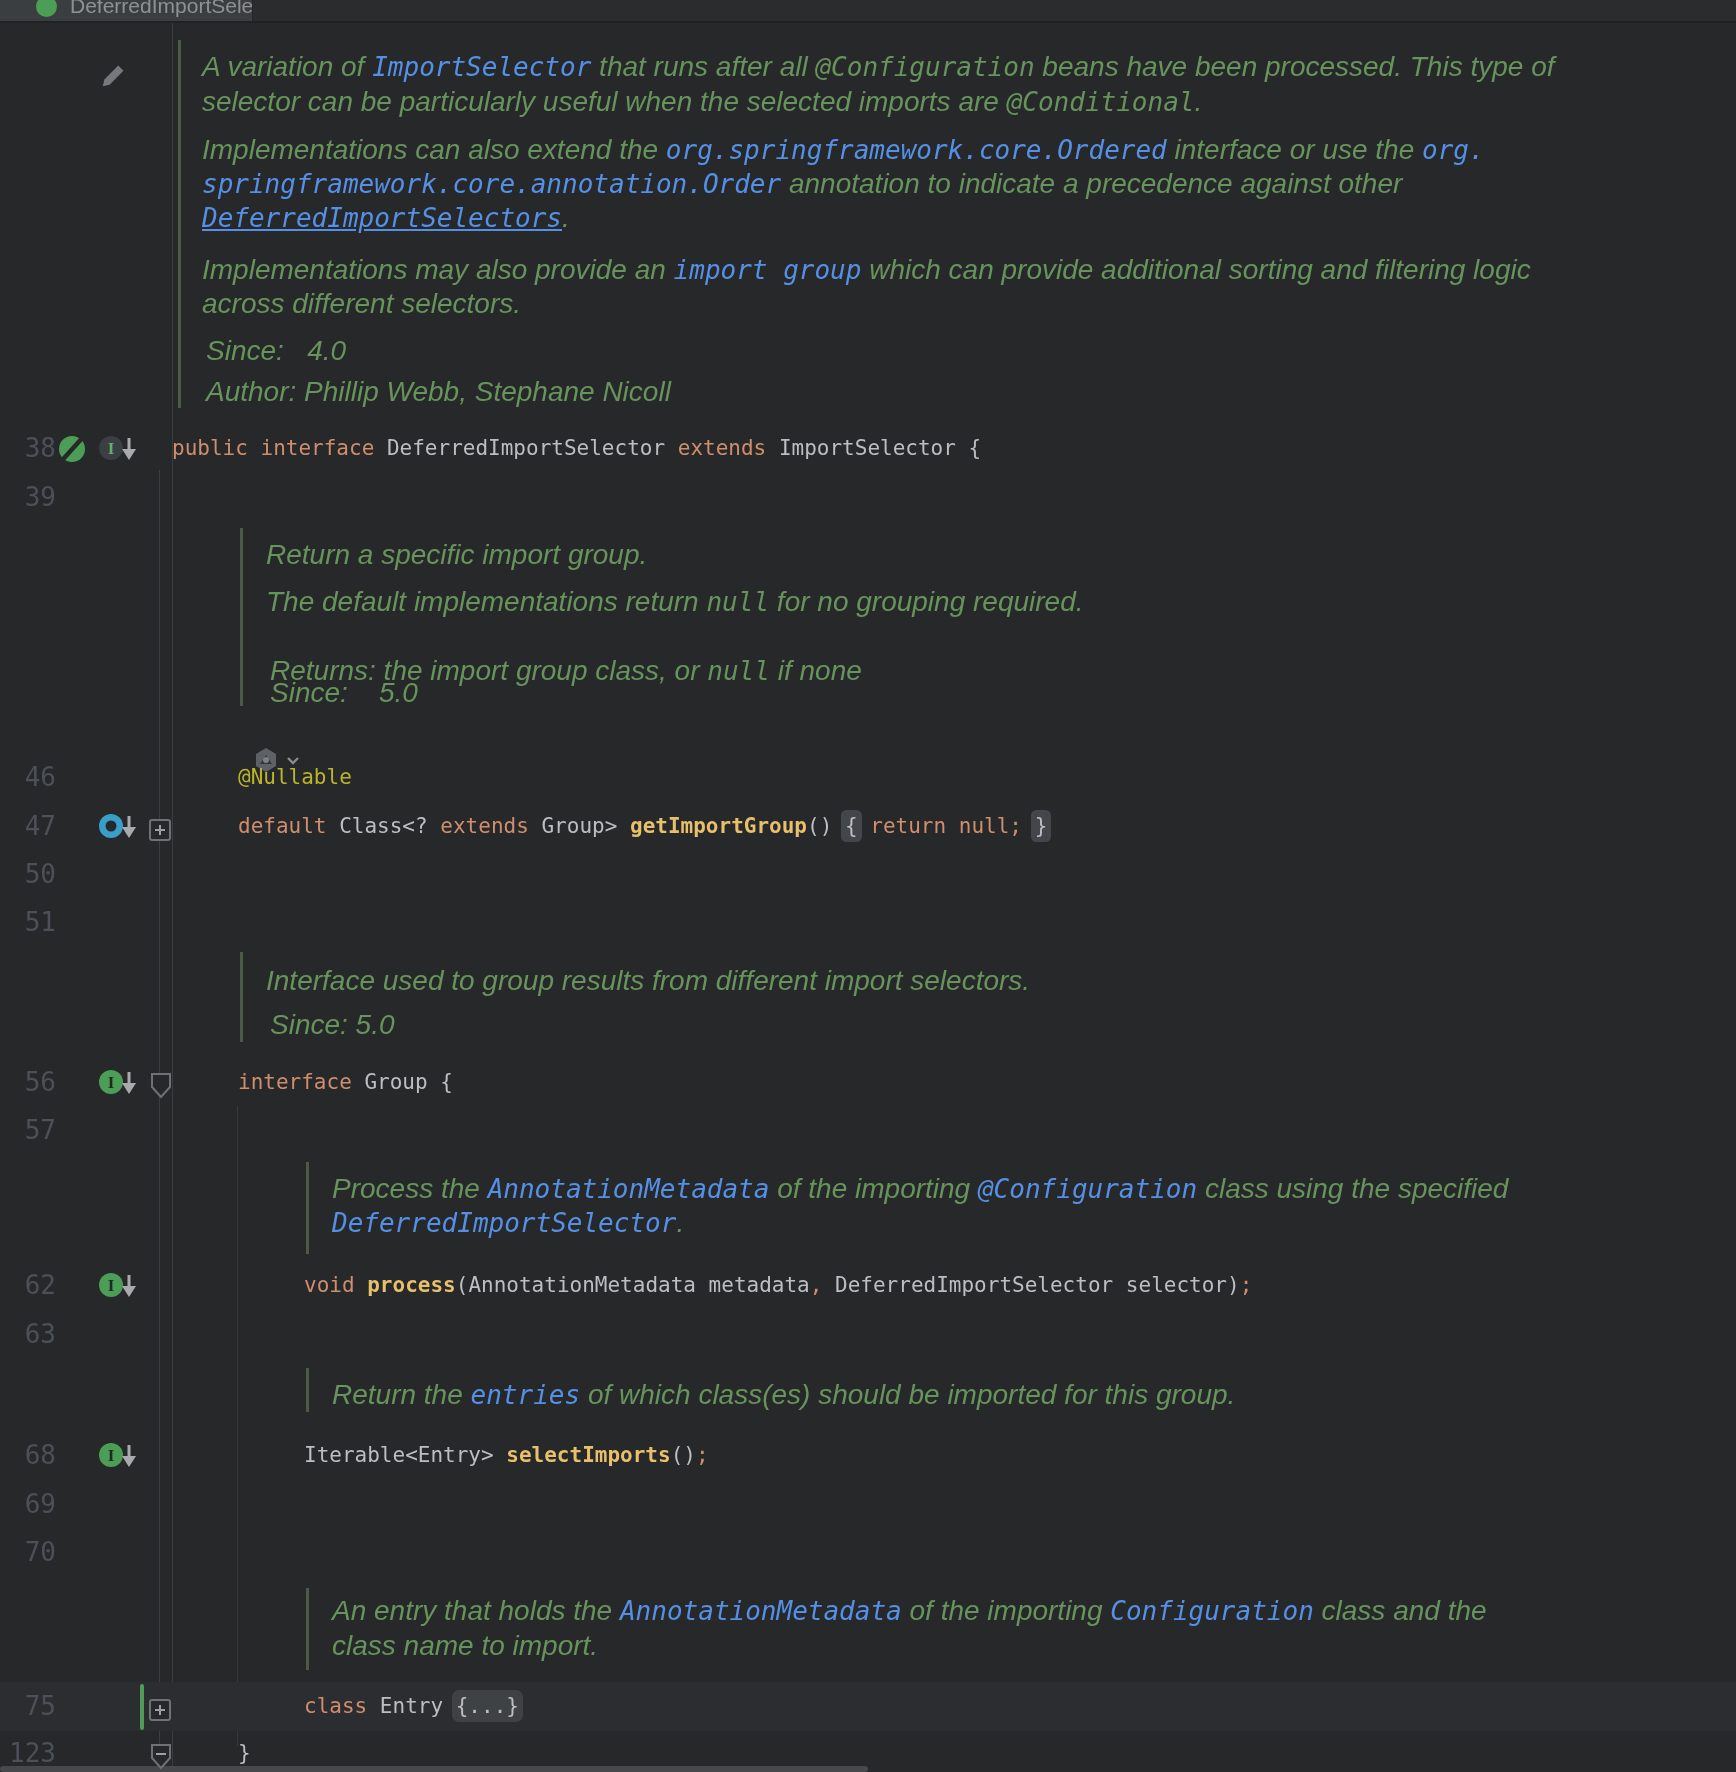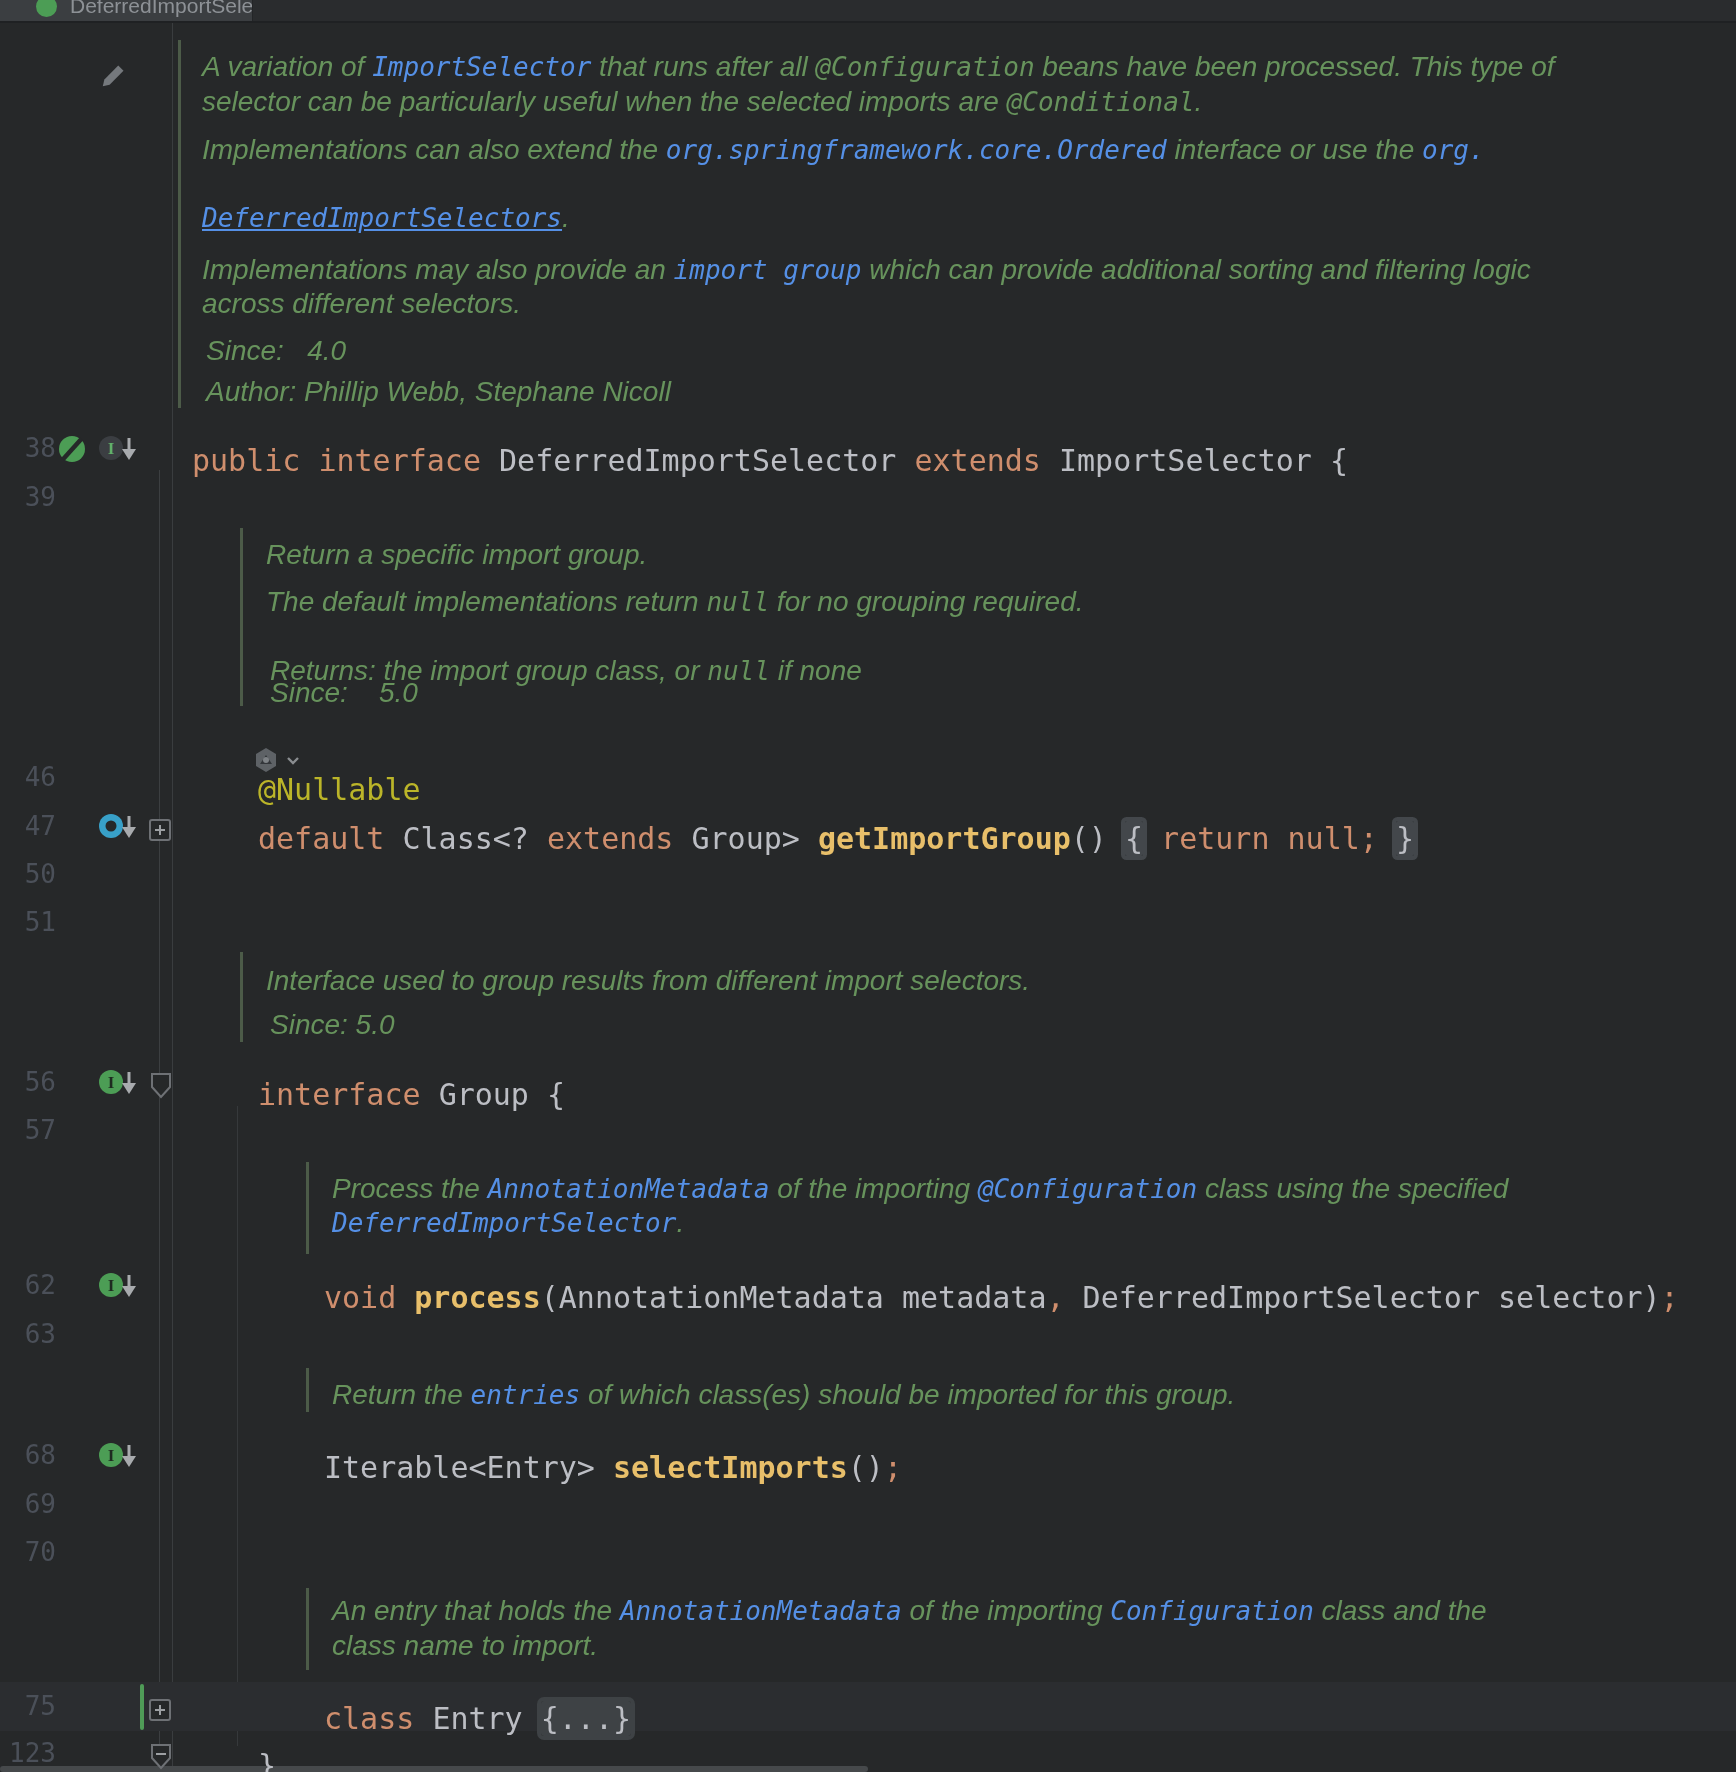--- a/index.html
+++ b/index.html
@@ -18,21 +18,21 @@
   
   #editor{position:absolute;left:0;top:23px;width:1736px;height:1749px;}
   .gutter-border{position:absolute;left:172px;top:0;width:1px;height:1749px;background:#3A3D3F;}
   .fold-line{position:absolute;left:159px;top:447px;width:1px;height:1282px;background:#3C3F41;}
   .indent-guide{position:absolute;left:237px;top:1083px;width:1px;height:640px;background:#36393B;}
   .caret-row{position:absolute;left:0;width:1736px;height:49px;background:#2B2D30;}
   .vcs-bar{position:absolute;left:140px;width:4px;background:#4F9B57;border-radius:2px;}
   
   .code-row{position:absolute;left:0;width:1384px;height:49px;line-height:49px;white-space:pre;}
   .line-num{position:absolute;left:0px;top:0;width:56px;text-align:right;color:#4B5059;font-size:26px;line-height:49px;}
-  .code-text{position:absolute;top:12px;font-size:30px;line-height:49px;padding-left:20px;}
+  .code-text{position:absolute;top:0;font-size:21px;line-height:49px;}
   .r-kw{color:#CF8E6D;}
   .r-id{color:#BCBEC4;}
   .r-pl{color:#BCBEC4;}
   .r-m{color:#E8BF6A;font-weight:bold;}
   .r-ann{color:#BBB529;}
   .r-hl{color:#BCBEC4;background:#43474B;box-shadow:0 0 0 4px #43474B;border-radius:2px;}
   .r-fold{color:#BCBEC4;background:#3E4245;box-shadow:0 0 0 4px #3E4245;border-radius:3px;}
   
   .doc-bar{position:absolute;width:3px;background:#4C5B48;}
   .doc-line{position:absolute;height:35px;line-height:39px;white-space:pre;font-family:"Liberation Sans",sans-serif;font-size:28px;color:#67935C;font-style:italic;}
@@ -83,20 +83,21 @@
     </svg>
   </div>
 
   <div id="hscroll"></div>
 <div class="caret-row" style="top: 1659px;"></div>
     <div class="vcs-bar" style="top: 1661px; height: 46px;"></div>
     <div class="doc-bar" style="left: 178px; top: 17px; height: 368px;"></div>
     <div class="doc-line" style="left: 202px; top: 24px;"><span class="d-d">A variation of </span><span class="d-db">ImportSelector</span><span class="d-d"> that runs after all </span><span class="d-dm">@Configuration</span><span class="d-d"> beans have been processed. This type of</span></div>
     <div class="doc-line" style="left: 202px; top: 59px;"><span class="d-d">selector can be particularly useful when the selected imports are </span><span class="d-dm">@Conditional</span><span class="d-d">.</span></div>
     <div class="doc-line" style="left: 202px; top: 107px;"><span class="d-d">Implementations can also extend the </span><span class="d-db">org.springframework.core.Ordered</span><span class="d-d"> interface or use the </span><span class="d-db">org.</span></div>
+    <div class="doc-line" style="left: 202px; top: 141px;"><span class="d-db">springframework.core.annotation.Order</span><span class="d-d"> annotation to indicate a precedence against other</span></div>
     <div class="doc-line" style="left: 202px; top: 175px;"><span class="d-dl">DeferredImportSelectors</span><span class="d-d">.</span></div>
     <div class="doc-line" style="left: 202px; top: 227px;"><span class="d-d">Implementations may also provide an </span><span class="d-db">import group</span><span class="d-d"> which can provide additional sorting and filtering logic</span></div>
     <div class="doc-line" style="left: 202px; top: 261px;"><span class="d-d">across different selectors.</span></div>
     <div class="doc-line" style="left: 206px; top: 308px;"><span class="d-d">Since:   4.0</span></div>
     <div class="doc-line" style="left: 206px; top: 349px;"><span class="d-d">Author: Phillip Webb, Stephane Nicoll</span></div>
     <div class="doc-bar" style="left: 240px; top: 505px; height: 178px;"></div>
     <div class="doc-line" style="left: 266px; top: 512px;"><span class="d-d">Return a specific import group.</span></div>
     <div class="doc-line" style="left: 266px; top: 559px;"><span class="d-d">The default implementations return </span><span class="d-dm">null</span><span class="d-d"> for no grouping required.</span></div>
     <div class="doc-line" style="left: 270px; top: 608px; margin-top: 20px;"><span class="d-d">Returns: the import group class, or </span><span class="d-dm">null</span><span class="d-d"> if none</span></div>
     <div class="doc-line" style="left: 270px; top: 650px;"><span class="d-d">Since:    5.0</span></div>

